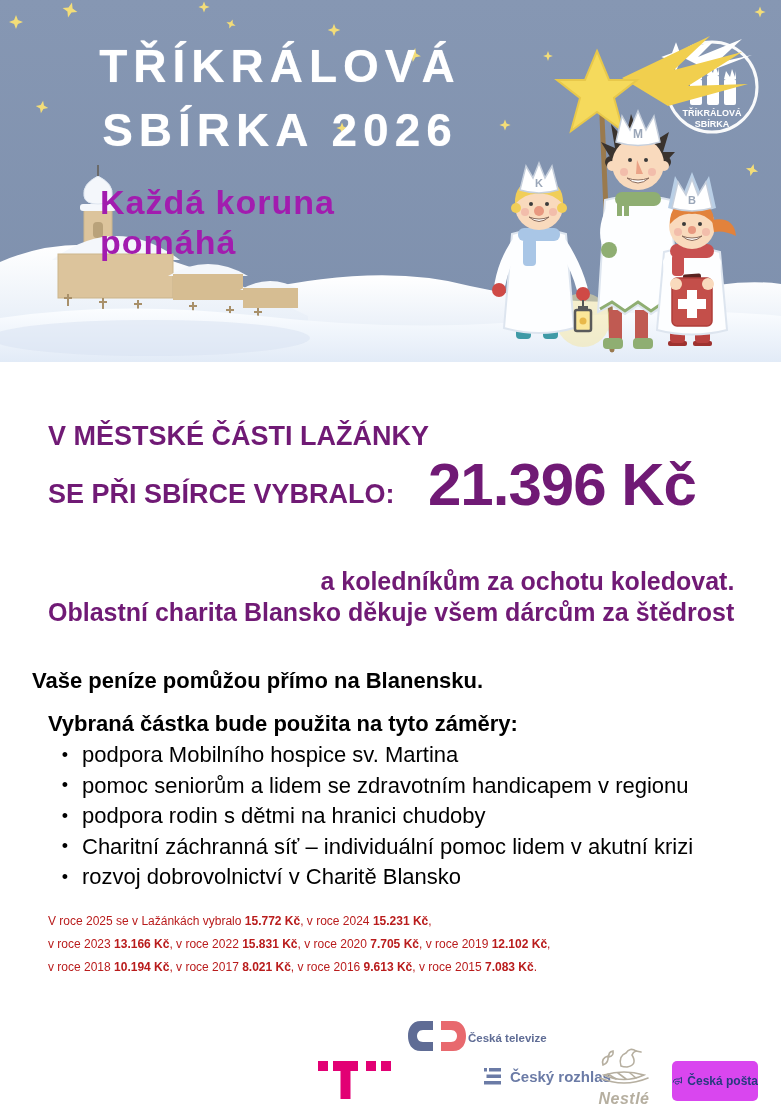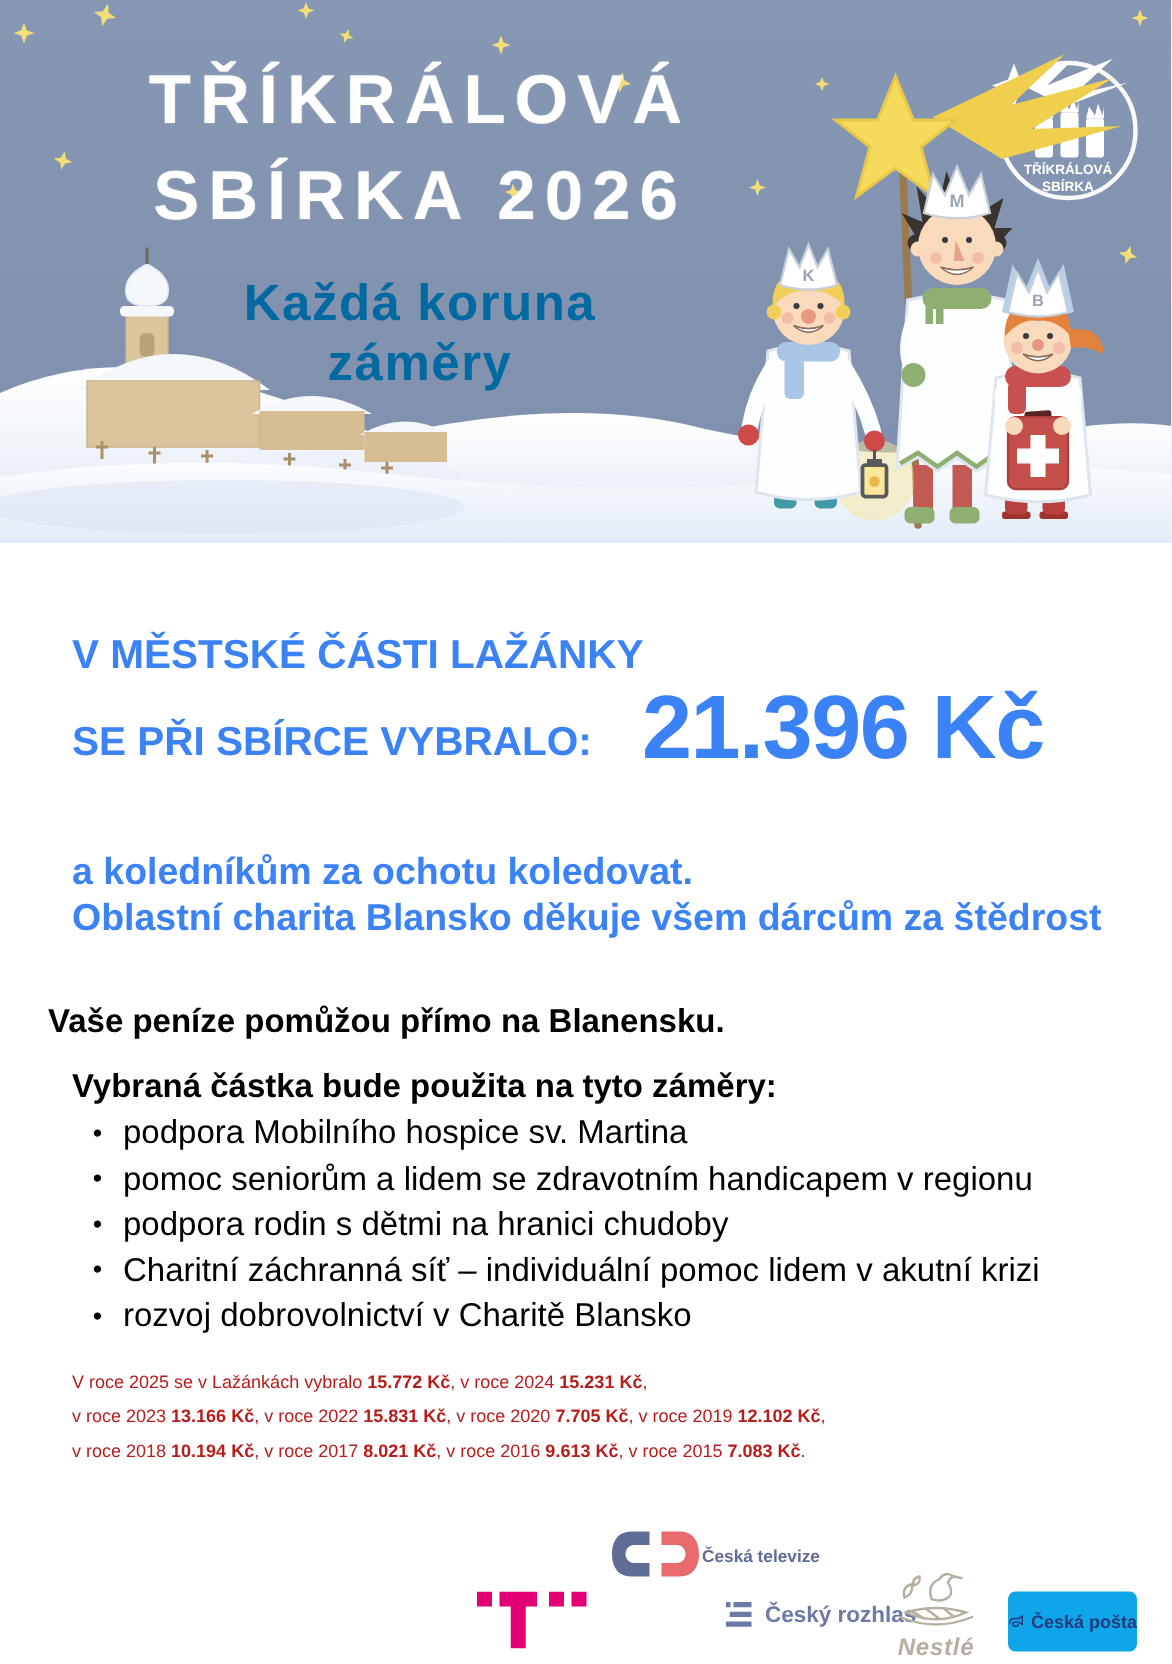--- a/index.html
+++ b/index.html
@@ -5,25 +5,25 @@
   html,body{margin:0;padding:0;background:#ffffff;}
   body{font-family:"Liberation Sans",sans-serif;}
   .page{position:relative;width:781px;height:1109px;background:#ffffff;overflow:hidden;}
 
   
   .banner{position:absolute;top:0;left:0;width:781px;height:362px;}
   .banner svg{display:block;}
   .banner-title{position:absolute;top:34px;left:55px;width:450px;text-align:center;
     color:#ffffff;font-weight:bold;font-size:46px;line-height:64px;letter-spacing:6px;
     text-shadow:0 0 1px rgba(255,255,255,.6);}
-  .banner-sub{position:absolute;top:182px;left:100px;width:360px;text-align:center;
-    color:#0369a1;font-weight:bold;font-size:34px;line-height:40px;letter-spacing:1px;}
+  .banner-sub{position:absolute;top:182px;left:100px;width:360px;text-align:left;
+    color:#a21caf;font-weight:bold;font-size:34px;line-height:40px;letter-spacing:1px;}
 
   
-  .navy{color:#3b82f6;}
+  .navy{color:#701a75;text-align:right;}
   .h-line{position:absolute;left:48px;font-weight:bold;font-size:27px;white-space:nowrap;}
   .heading1{top:421px;}
   .heading2{top:479px;}
   .amount{position:absolute;top:450px;left:428px;font-weight:bold;font-size:60px;
     letter-spacing:-1px;white-space:nowrap;}
   .thanks{position:absolute;top:566px;left:48px;font-weight:bold;font-size:25px;
     line-height:31px;white-space:nowrap;}
   .note{position:absolute;top:668px;left:32px;font-weight:bold;font-size:22px;color:#000;white-space:nowrap;}
   .purposes-heading{position:absolute;top:711px;left:48px;font-weight:bold;font-size:22px;color:#000;white-space:nowrap;}
   .bullets{position:absolute;top:740px;left:48px;color:#000;font-size:22px;}
@@ -38,21 +38,21 @@
   .charita-txt{margin-left:8px;font-family:"Liberation Serif",serif;color:#8a8a84;line-height:1;}
   .charita-name{font-size:29px;}
   .charita-sub{font-size:14px;margin-top:3px;}
   .logo-tmobile{top:1061px;left:318px;}
   .logo-ct{top:1020px;left:406px;flex-direction:row;}
   .ct-txt{margin-top:4px;font-size:11.5px;font-weight:bold;color:#5f6c95;white-space:nowrap;}
   .logo-rozhlas{top:1068px;left:484px;}
   .rozhlas-txt{margin-left:7px;font-size:15px;font-weight:bold;color:#6b7ba6;white-space:nowrap;}
   .logo-nestle{top:1046px;left:596px;flex-direction:column;font-style:italic;}
   .nestle-txt{margin-top:2px;font-size:16px;font-weight:bold;color:#b6afa0;letter-spacing:.5px;}
-  .logo-posta{top:1061px;left:672px;width:86px;height:40px;background:#0ea5e9;border-radius:5px;
+  .logo-posta{top:1061px;left:672px;width:86px;height:40px;background:#d946ef;border-radius:5px;
     justify-content:center;}
   .posta-txt{margin-left:5px;font-size:12px;font-weight:bold;color:#273a7e;white-space:nowrap;}
 </style>
 </head>
 <body>
 
 <div class="page">
 
   <div class="banner">
     <svg width="781" height="362" viewBox="0 0 781 362">
@@ -231,21 +231,21 @@
         <path d="M34,44 Q44,53 54,44 Q44,48 34,44 Z" fill="#ffffff" stroke="#8a6a5a" stroke-width="1"></path>
       </g>
     </svg>
 
     <div class="banner-title">
       <div>TŘÍKRÁLOVÁ</div>
       <div>SBÍRKA 2026</div>
     </div>
     <div class="banner-sub">
       <div>Každá koruna</div>
-      <div>záměry</div>
+      <div>pomáhá</div>
     </div>
   </div>
 
   <div class="h-line heading1 navy">V MĚSTSKÉ ČÁSTI LAŽÁNKY</div>
   <div class="h-line heading2 navy">SE PŘI SBÍRCE VYBRALO:</div>
   <div class="amount navy">21.396 Kč</div>
 
   <div class="thanks navy">
     <div>a koledníkům za ochotu koledovat.</div>
     <div>Oblastní charita Blansko děkuje všem dárcům za štědrost</div>

